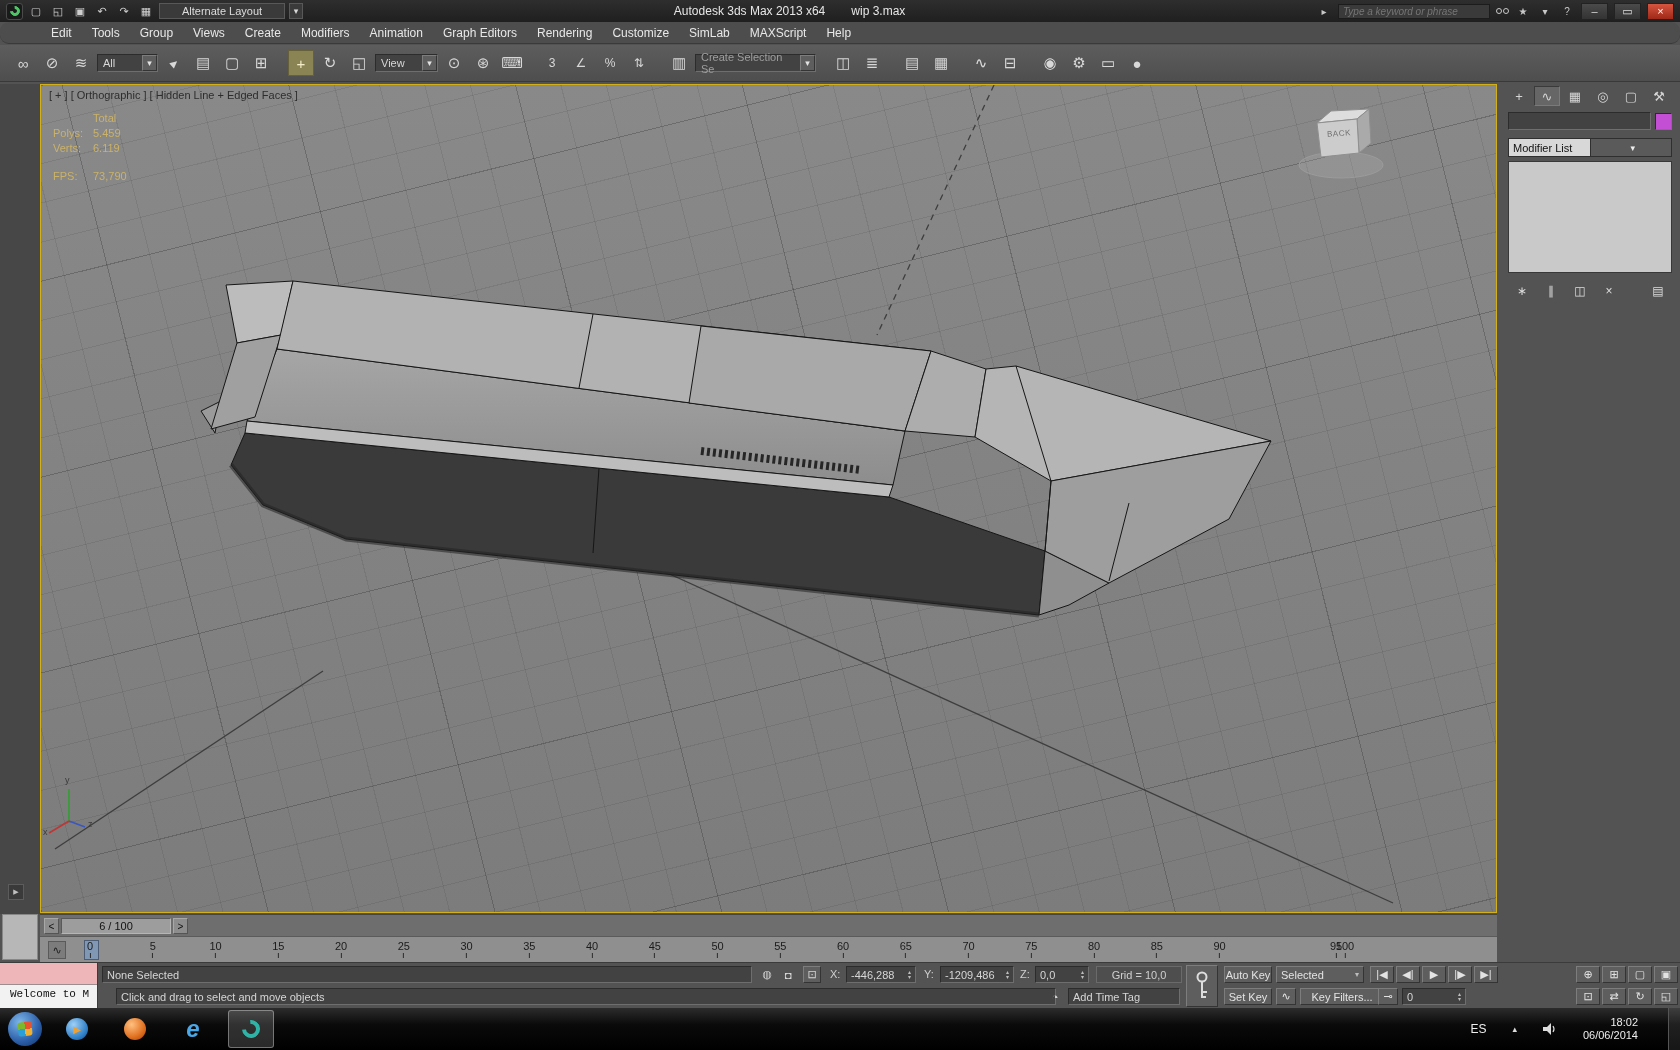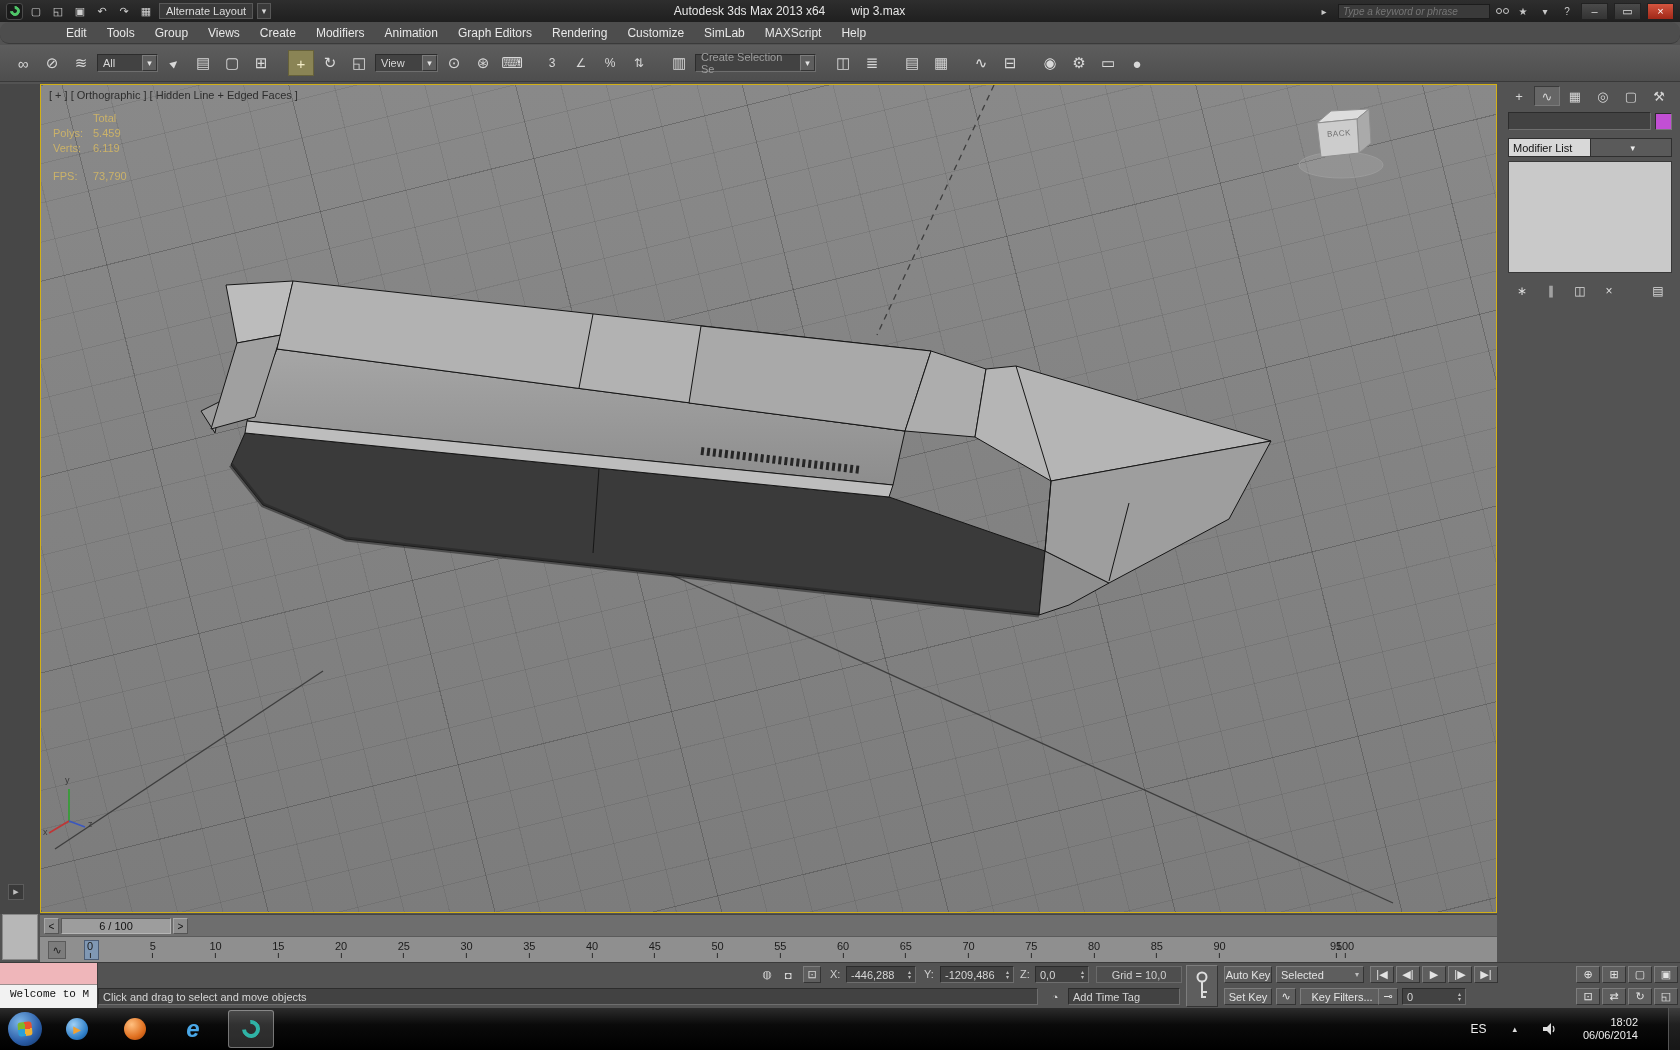--- a/index.html
+++ b/index.html
@@ -9,33 +9,33 @@
   
   .sunken { background:#424242; border:1px solid; border-color:#2c2c2c #6e6e6e #6e6e6e #2c2c2c; color:#d6d6d6; }
   .raised { background:#5e5e5e; border:1px solid; border-color:#7d7d7d #343434 #343434 #7d7d7d; color:#e3e3e3; }
   .flatbx { background:#4e4e4e; border:1px solid #6a6a6a; color:#cfcfcf; }
 
   
   #titlebar { position:absolute; left:0; top:0; width:1680px; height:22px; background:linear-gradient(#2e2e2e,#1f1f1f); display:flex; align-items:center; padding:0 6px; gap:4px; }
   .app-logo { width:17px; height:17px; border:1px solid #4a4a4a; border-radius:3px; background:#1a1a1a; display:flex; align-items:center; justify-content:center; }
   .app-logo i { width:10px; height:10px; border:3px solid #4fc568; border-left-color:transparent; border-radius:50%; transform:rotate(40deg); }
   .qat { width:18px; height:16px; display:flex; align-items:center; justify-content:center; color:#cfcfcf; font-size:11px; }
-  .layout-dd { height:16px; display:flex; align-items:center; padding:0 6px; background:#3a3a3a; border:1px solid #585858; font-size:11px; color:#ddd; }
+  .layout-dd { height:16px; display:flex; align-items:center; padding:0 22px; background:#3a3a3a; border:1px solid #585858; font-size:11px; color:#ddd; }
   .layout-dd-arrow { width:14px; height:16px; display:flex; align-items:center; justify-content:center; background:#3a3a3a; border:1px solid #585858; font-size:9px; }
   #title-center { position:absolute; left:47%; transform:translateX(-50%); display:flex; gap:26px; font-size:12px; color:#e6e6e6; white-space:nowrap; }
   #titlebar-right { margin-left:auto; display:flex; align-items:center; gap:6px; }
   .search-input { width:152px; height:15px; background:#3a3a3a; border:1px solid #1c1c1c; color:#9a9a9a; font-style:italic; font-size:10px; padding:0 4px; font-family:"Liberation Sans",sans-serif; }
   .binoc { display:flex; gap:1px; }
   .binoc i { width:6px; height:6px; border:1.5px solid #c8c8c8; border-radius:50%; }
   .tb-mini { width:16px; height:16px; display:flex; align-items:center; justify-content:center; color:#c8c8c8; font-size:10px; }
   .winbtn { width:27px; height:17px; display:flex; align-items:center; justify-content:center; background:linear-gradient(#4a4a4a,#333); border:1px solid #222; font-size:11px; color:#ddd; }
   .winbtn.close { background:linear-gradient(#d4553f,#a02818); color:#fff; }
 
   
-  #menubar { position:absolute; left:0; top:22px; width:1680px; height:22px; background:#4d4d4d; border-bottom:1px solid #3a3a3a; display:flex; align-items:center; padding-left:56px;border-radius:9px; }
+  #menubar { position:absolute; left:0; top:22px; width:1680px; height:22px; background:#4d4d4d; border-bottom:1px solid #3a3a3a; display:flex; align-items:center; padding-left:41px;border-radius:9px; }
   .menu-item { padding:0 10px; color:#e8e8e8; font-size:12px; line-height:22px; }
 
   
   #toolbar { position:absolute; left:0; top:45px; width:1680px; height:37px; background:linear-gradient(#5d5d5d,#4e4e4e); border-bottom:1px solid #393939; display:flex; align-items:center; gap:3px; padding-left:10px; }
   .tbi { width:26px; height:26px; display:flex; align-items:center; justify-content:center; color:#d8d8d8; font-size:15px; }
   .tbi.small { font-size:12px; }
   .tbi.pressed { background:#8a8455; border:1px solid #66613a; color:#f4edc8; }
   .tbi.cursor-rot { transform:rotate(-40deg); }
   .tb-sep { width:8px; }
   .dd { display:flex; height:18px; }
@@ -357,20 +357,21 @@
     <div class="tick" style="left: 1296px;"><span>95</span><i></i></div>
     <div class="tick" style="left: 1305px;"><span>100</span><i></i></div>
   </div>
 
 <div id="statusbar">
   <div id="mini-listener">
     <div class="ml-pink"></div>
     <div class="ml-white">Welcome to M</div>
   </div>
 
+  <div class="abs fld sunken" style="left:102px;top:3px;width:650px">None Selected</div>
   <span class="abs sb-icon" style="left:758px;top:3px">◍</span>
   <span class="abs sb-icon" style="left:779px;top:3px">◘</span>
   <span class="abs sb-icon raised" style="left:803px;top:3px">⊡</span>
   <span class="abs lbl" style="left:830px;top:5px">X:</span>
   <div class="abs fld sunken" style="left:846px;top:3px;width:70px">
     <span class="val">-446,288</span>
     <span class="spin">
         <i>▴</i>
         <i>▾</i>
       </span>
@@ -408,21 +409,21 @@
   <span class="abs btn raised" style="left:1370px;top:3px;width:24px">|◀</span>
   <span class="abs btn raised" style="left:1396px;top:3px;width:24px">◀|</span>
   <span class="abs btn raised" style="left:1422px;top:3px;width:24px">▶</span>
   <span class="abs btn raised" style="left:1448px;top:3px;width:24px">|▶</span>
   <span class="abs btn raised" style="left:1474px;top:3px;width:24px">▶|</span>
   <span class="abs btn raised" style="left:1576px;top:3px;width:24px">⊕</span>
   <span class="abs btn raised" style="left:1602px;top:3px;width:24px">⊞</span>
   <span class="abs btn raised" style="left:1628px;top:3px;width:24px">▢</span>
   <span class="abs btn raised" style="left:1654px;top:3px;width:24px">▣</span>
 
-  <div class="abs fld sunken" style="left:98px;top:25px;width:940px">Click and drag to select and move objects</div>
+  <div class="abs fld sunken" style="left:116px;top:25px;width:940px">Click and drag to select and move objects</div>
   <span class="abs sb-icon" style="left:1046px;top:25px">◔</span>
   <div class="abs fld sunken" style="left:1068px;top:25px;width:112px">Add Time Tag</div>
   <div class="abs btn raised" style="left:1224px;top:25px;width:48px">Set Key</div>
   <span class="abs btn raised" style="left:1276px;top:25px;width:20px">∿</span>
   <div class="abs btn raised" style="left:1300px;top:25px;width:84px">Key Filters...</div>
   <span class="abs btn raised" style="left:1378px;top:25px;width:20px">⊸</span>
   <div class="abs fld sunken" style="left:1402px;top:25px;width:64px">
     <span class="val">0</span>
     <span class="spin">
         <i>▴</i>

